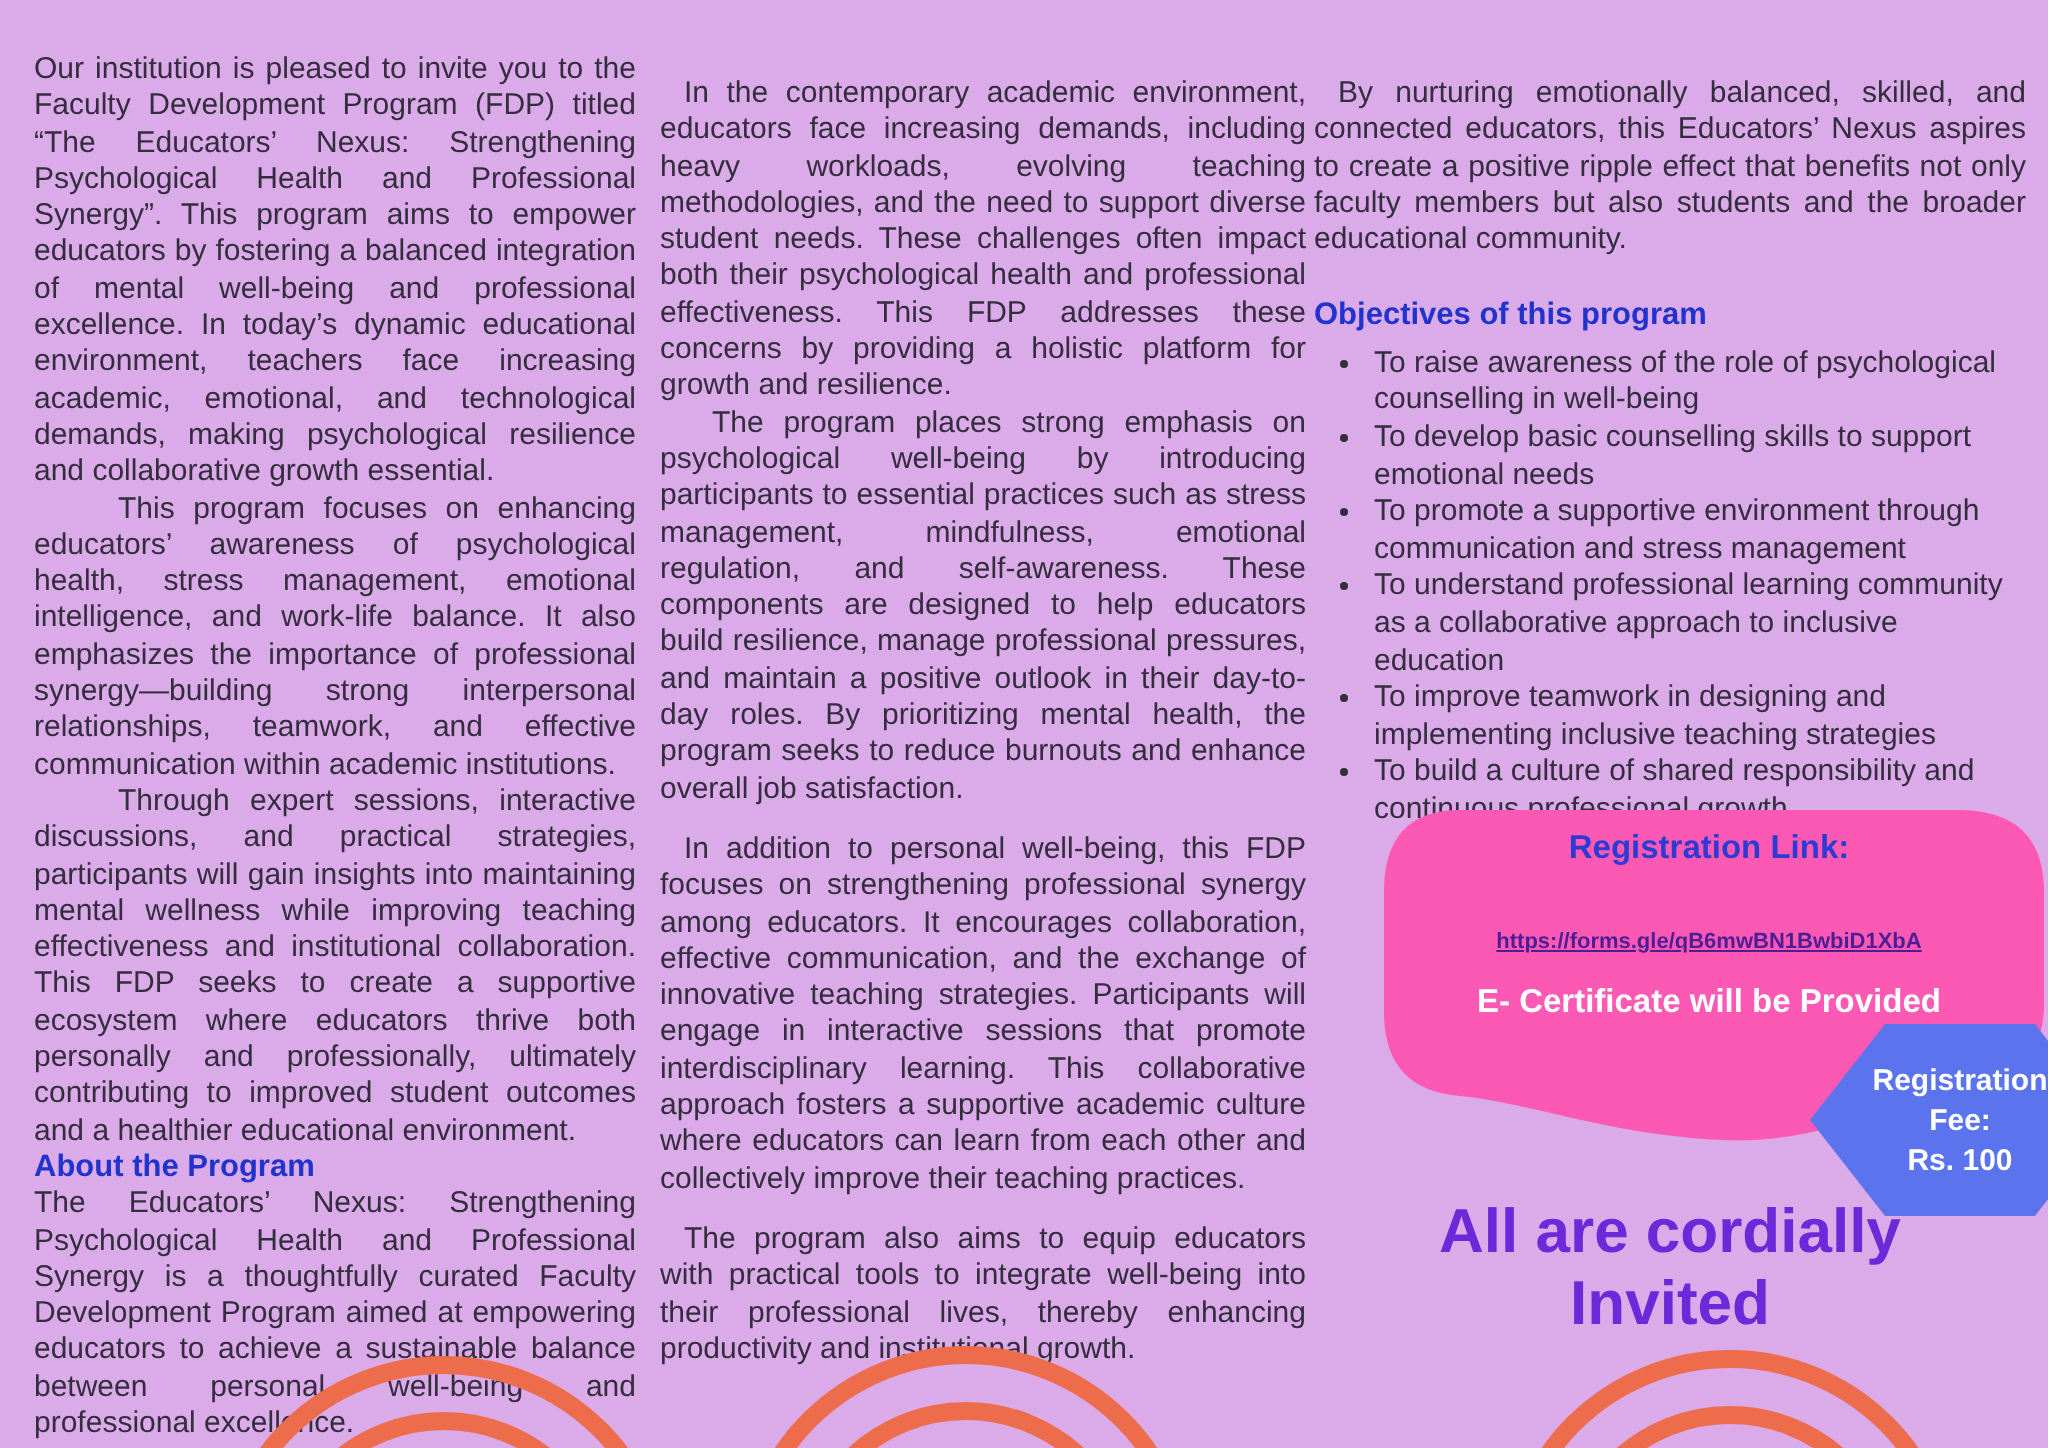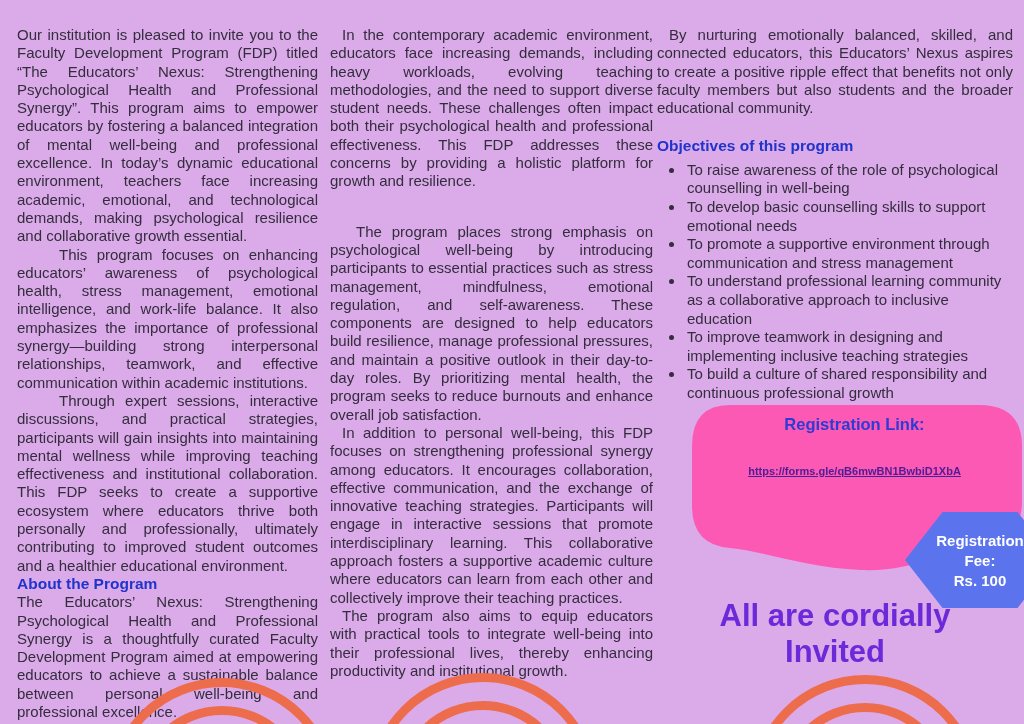--- a/index.html
+++ b/index.html
@@ -17,22 +17,22 @@
     top:26px;
     font-size:15px;
     line-height:18.3px;
     text-align:justify;
   }
   #col1{left:17px;width:301px;}
   #col2{left:330px;width:323px;}
   #col3{left:657px;width:356px;}
   .col p{margin:0;}
   p.indent{text-indent:42px;}
-  p.indent-md{text-indent:26px;margin-top:32px;}
-  p.indent-sm{text-indent:12px;}
+  p.indent-md{text-indent:26px;}
+  p.indent-sm{text-indent:12px;margin-top:12px;}
   .bold{font-weight:normal;}
   .blue-heading{
     margin:0;
     font-size:15.5px;
     line-height:18.3px;
     font-weight:bold;
     color:#2033cc;
     text-align:left;
   }
   #objectives-heading{margin-top:20px;}
@@ -162,20 +162,21 @@
         Q 337 142 296 147
         C 258 152 232 174 176 172
         C 122 170 78 153 45 150
         Q 7 147 7 108
         L 7 48
         Q 7 7 45 7 Z"></path>
     </svg>
     <div class="reg-inner">
       <div class="reg-label">Registration Link:</div><br>
       <a class="reg-url">https://forms.gle/qB6mwBN1BwbiD1XbA</a>
+      <div class="reg-cert">E- Certificate will be Provided</div>
     </div>
   </div>
 
   <div id="fee-badge">
     <span class="fee-label">Registration Fee:</span>
     <span class="fee-amount">Rs. 100</span>
   </div>
 
   <div id="invite">All are cordially Invited</div>
 

